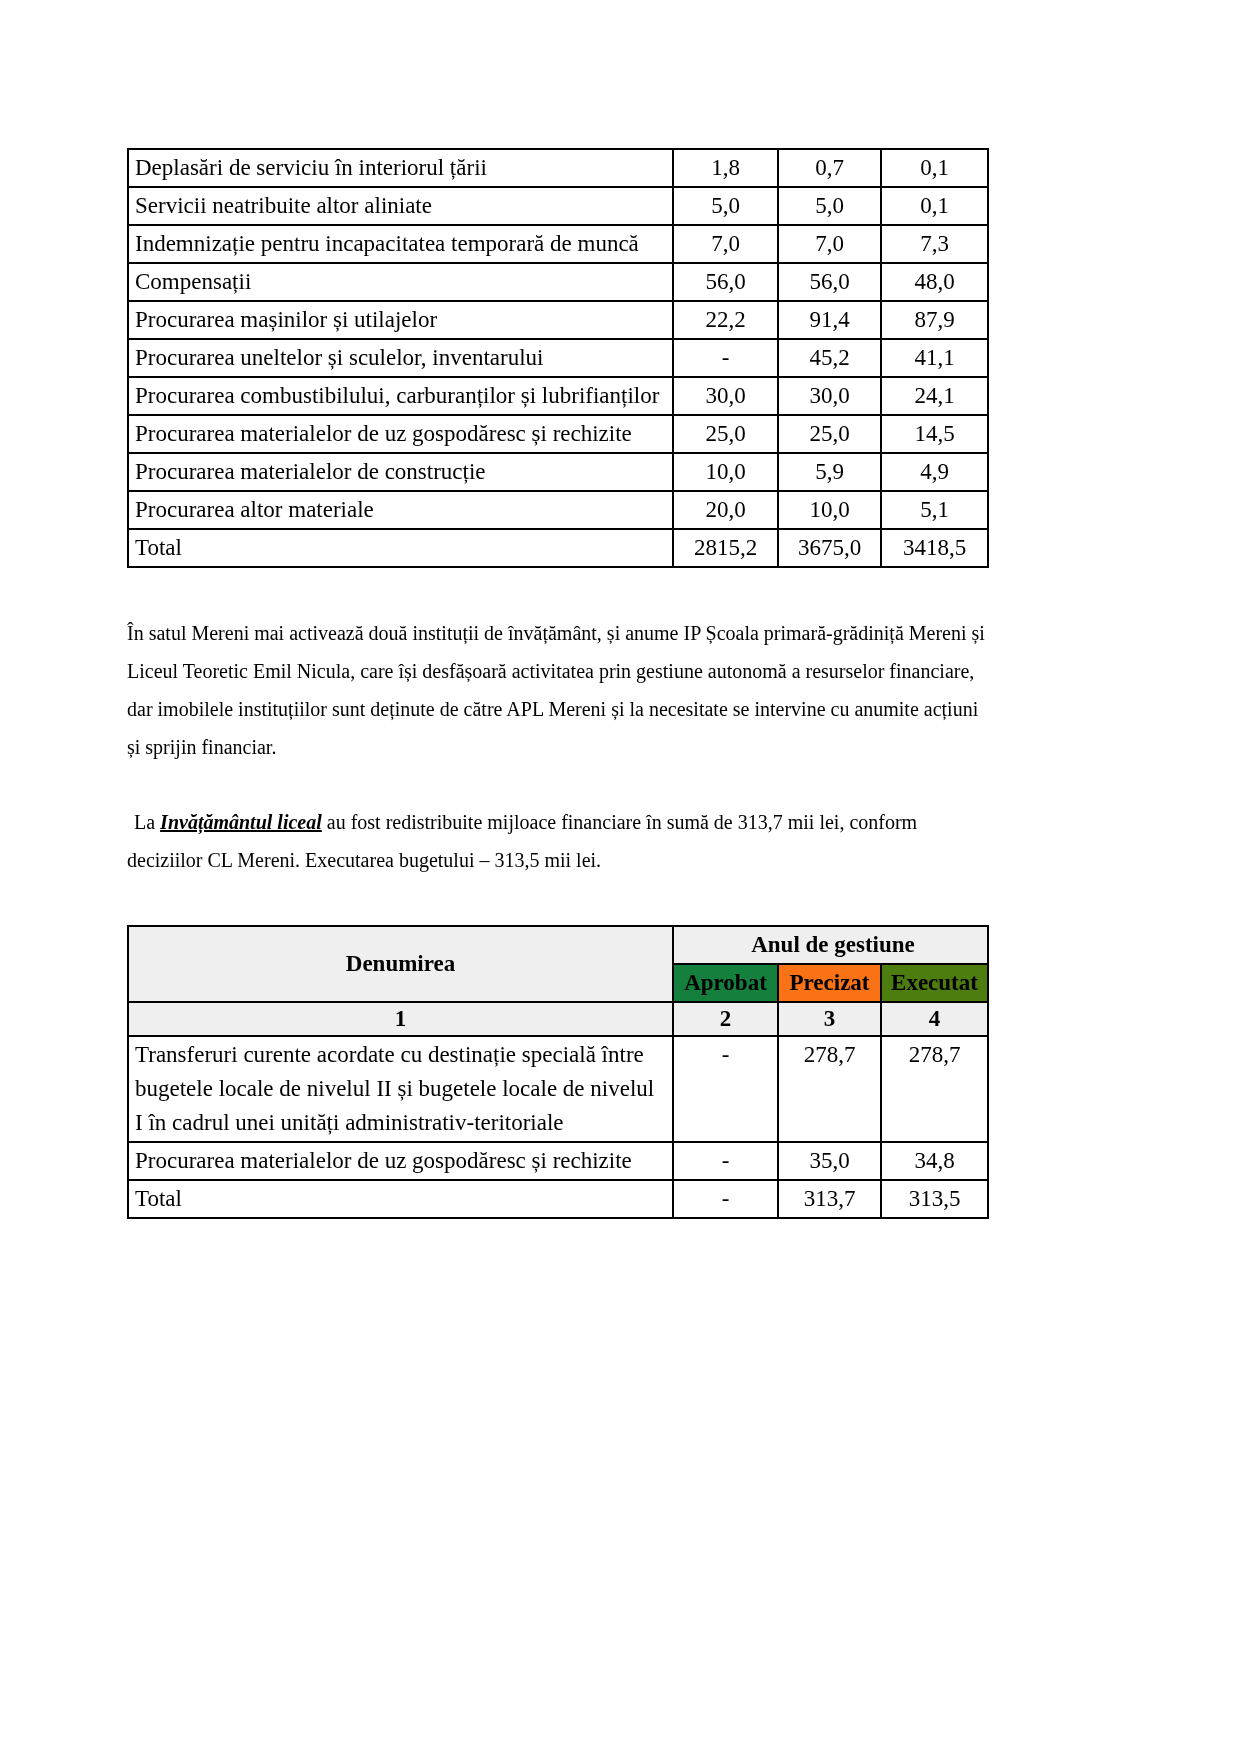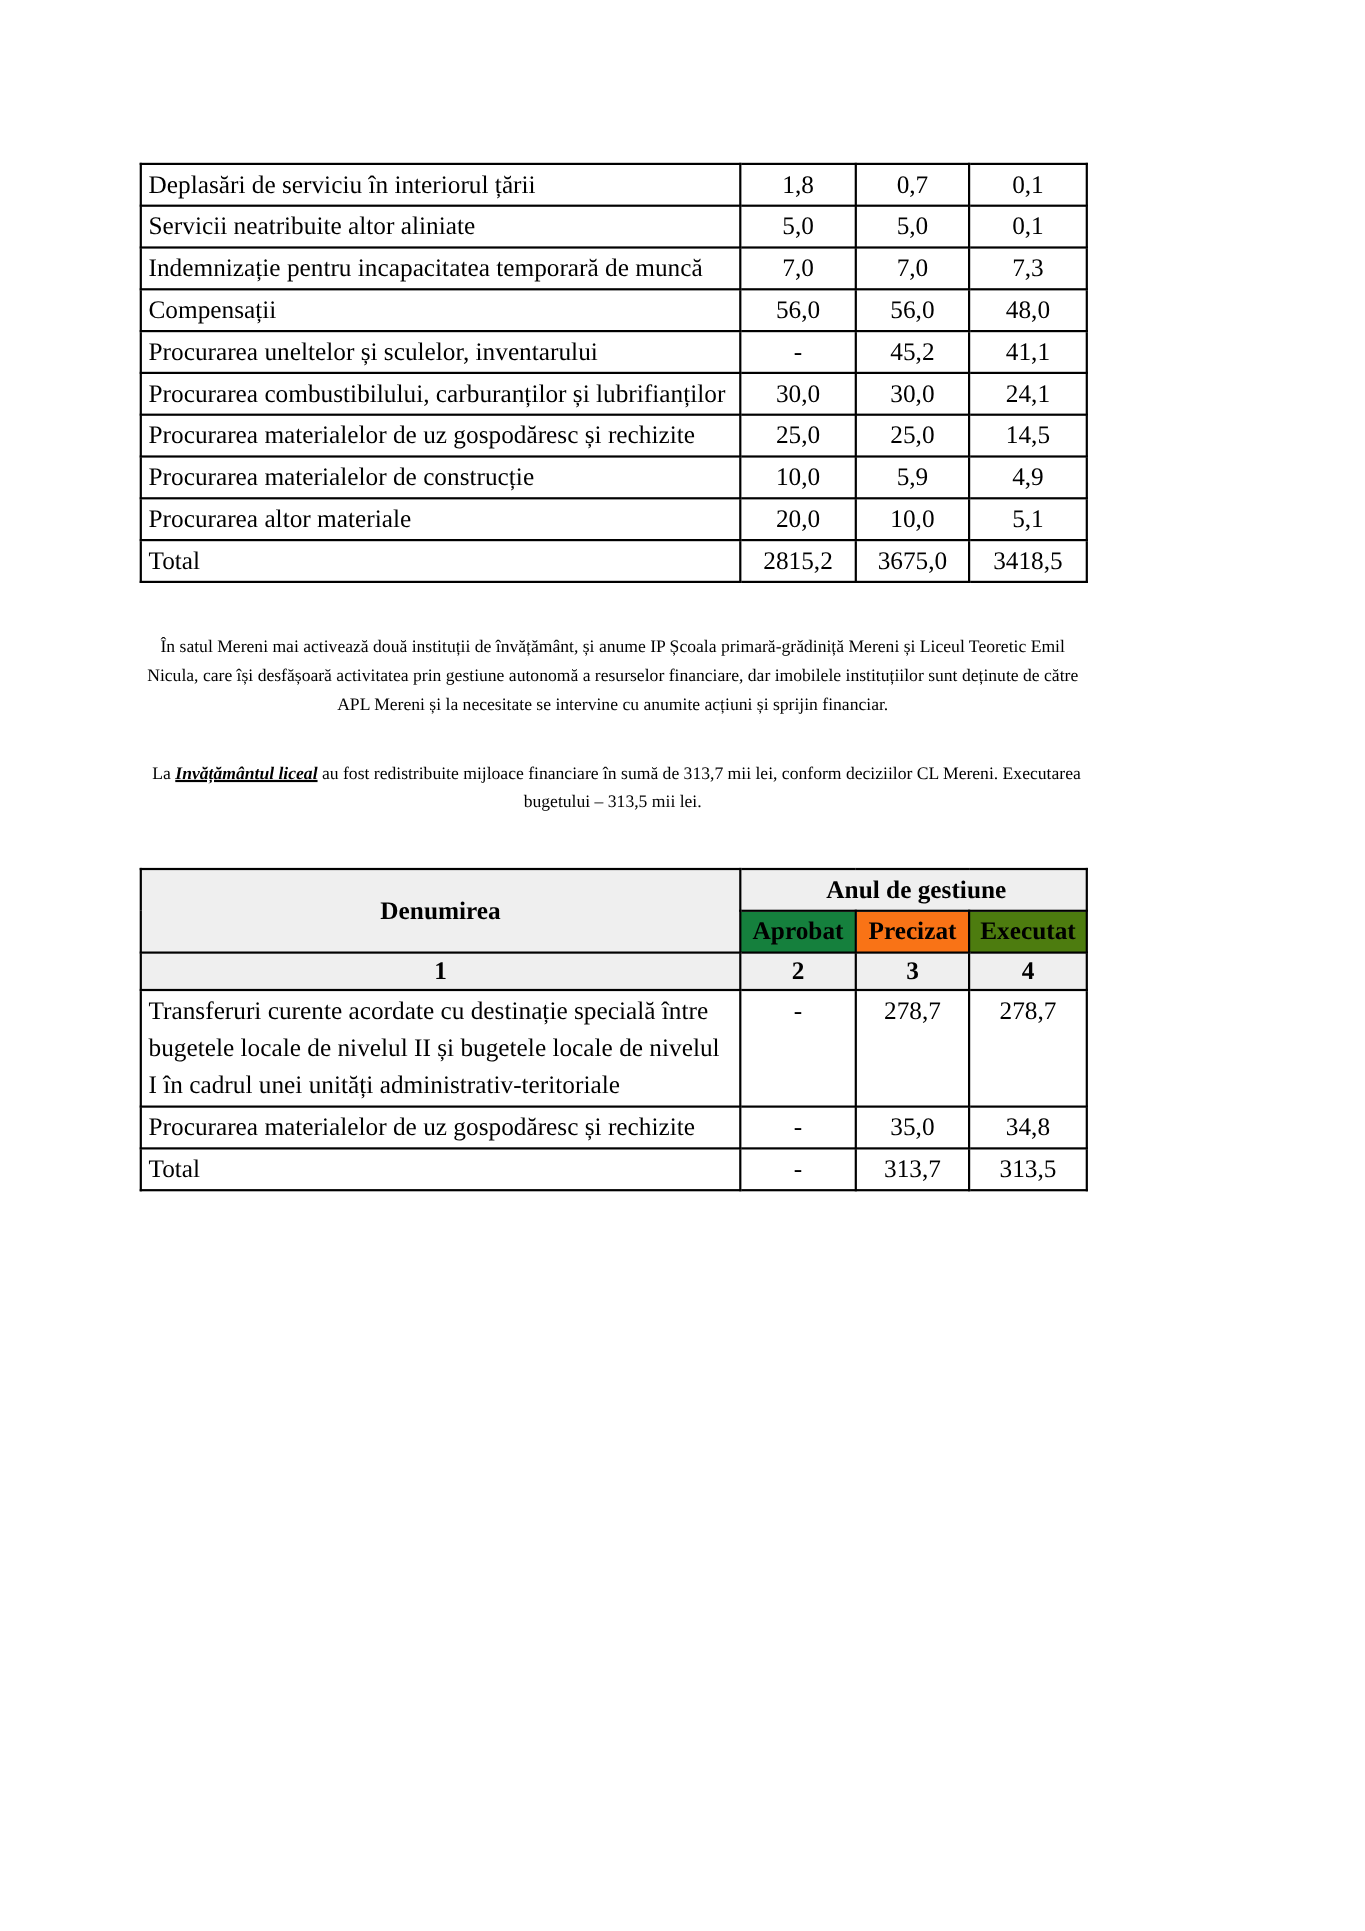--- a/index.html
+++ b/index.html
@@ -26,24 +26,24 @@
     padding:1px 6px;
     vertical-align:top;
     overflow:hidden;
   }
   td.label{text-align:left;}
   td.num{text-align:center;padding:1px 2px;}
 
   #table1{margin-top:131px;}
 
   .para{
-    font-size:16px;
-    line-height:26px;
+    font-size:20px;
+    line-height:38px;
     margin:0;
-    text-align:center;
+    text-align:left;
   }
   #para1{margin-top:46px;}
   #para2{margin-top:37px;text-indent:7px;}
   .emph{
     font-weight:bold;
     font-style:italic;
     text-decoration:underline;
     text-decoration-thickness:2px;
   }
 
@@ -89,20 +89,26 @@
             <td class="label">Indemnizație pentru  incapacitatea temporară de muncă</td>
             <td class="num">7,0</td>
             <td class="num">7,0</td>
             <td class="num">7,3</td>
           </tr>
           <tr>
             <td class="label">Compensații</td>
             <td class="num">56,0</td>
             <td class="num">56,0</td>
             <td class="num">48,0</td>
+          </tr>
+          <tr>
+            <td class="label">Procurarea mașinilor și utilajelor</td>
+            <td class="num">22,2</td>
+            <td class="num">91,4</td>
+            <td class="num">87,9</td>
           </tr>
           <tr>
             <td class="label">Procurarea uneltelor și sculelor, inventarului</td>
             <td class="num">-</td>
             <td class="num">45,2</td>
             <td class="num">41,1</td>
           </tr>
           <tr>
             <td class="label">Procurarea combustibilului, carburanților și lubrifianților</td>
             <td class="num">30,0</td>

